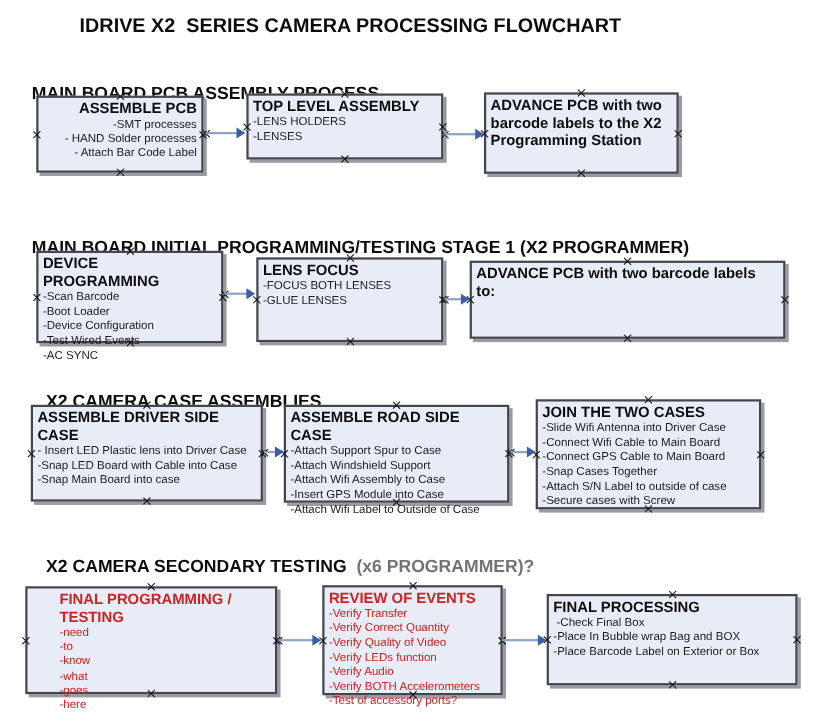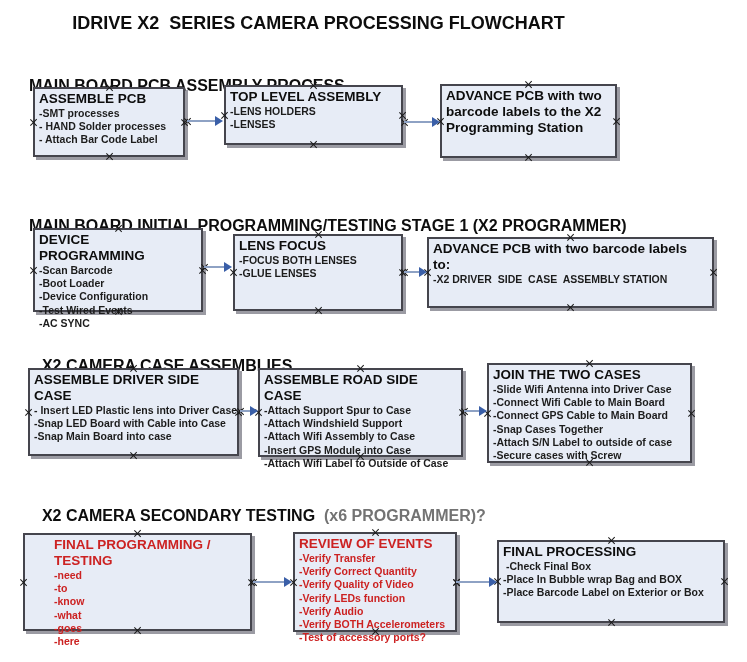--- a/index.html
+++ b/index.html
@@ -21,24 +21,24 @@
   #sh3{left:33px;top:339px;}
   #sh4{left:33px;top:489px;}
 
   .fbox{
     position:absolute;box-sizing:border-box;
     background:#e7ecf6;border:2px solid #45454d;
     box-shadow:3px 3px 0 rgba(130,130,140,0.8);
     padding:2px 4px;
   }
   .fbox .btitle{font-size:13.5px;font-weight:bold;line-height:16px;color:#0d0d0d;}
-  .fbox .item{font-size:10.5px;line-height:13.2px;color:#1c1c1c;white-space:pre;font-weight:bold;}
+  .fbox .item{font-size:10.5px;line-height:13.2px;color:#1c1c1c;white-space:pre;}
   .fbox.red .btitle,.fbox.red .item{color:#cc2222;}
 
-  #b1{left:33px;top:87px;width:152px;height:70px;}
+  #b1{left:33px;top:87px;width:152px;height:70px;text-align:right;}
   #b2{left:224px;top:85px;width:179px;height:60px;}
   #b3{left:440px;top:84px;width:177px;height:74px;}
   #b4{left:33px;top:228px;width:170px;height:84px;}
   #b5{left:233px;top:234px;width:170px;height:77px;}
   #b6{left:427px;top:237px;width:287px;height:71px;}
   #b7{left:28px;top:368px;width:211px;height:88px;}
   #b8{left:258px;top:368px;width:205px;height:89px;}
   #b9{left:487px;top:363px;width:205px;height:100px;}
   #b10{left:23px;top:533px;width:229px;height:98px;padding-left:29px;}
   #b11{left:293px;top:532px;width:164px;height:100px;}
@@ -142,21 +142,20 @@
   <div class="item">-FOCUS BOTH LENSES</div>
   <div class="item">-GLUE LENSES</div>
 </div>
 
 <div class="fbox" id="b6">
   <i class="hd t"></i>
     <i class="hd b"></i>
     <i class="hd l"></i>
     <i class="hd r"></i>
   <div class="btitle">ADVANCE PCB with two barcode labels to:</div>
-  <div class="item">-X2 DRIVER  SIDE  CASE  ASSEMBLY STATION</div>
 </div>
 
 <div class="fbox" id="b7">
   <i class="hd t"></i>
     <i class="hd b"></i>
     <i class="hd l"></i>
     <i class="hd r"></i>
   <div class="btitle">ASSEMBLE DRIVER SIDE CASE</div>
   <div class="item">- Insert LED Plastic lens into Driver Case</div>
   <div class="item">-Snap LED Board with Cable into Case</div>

